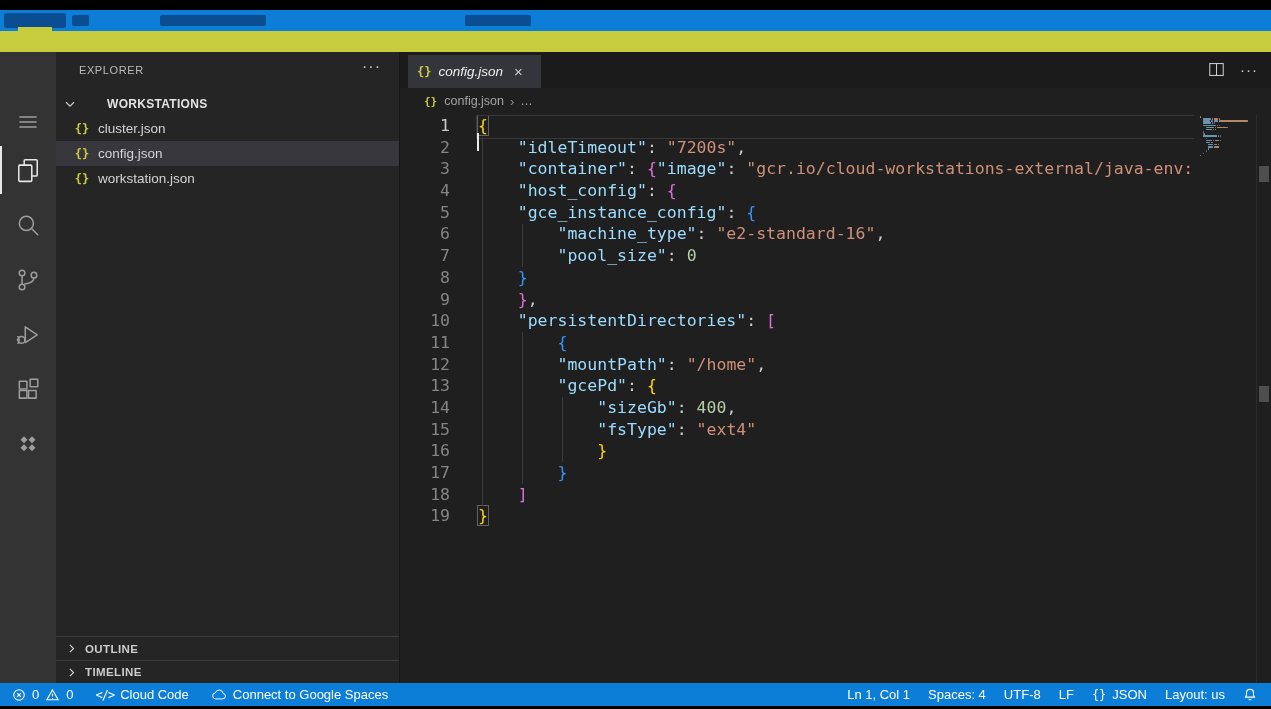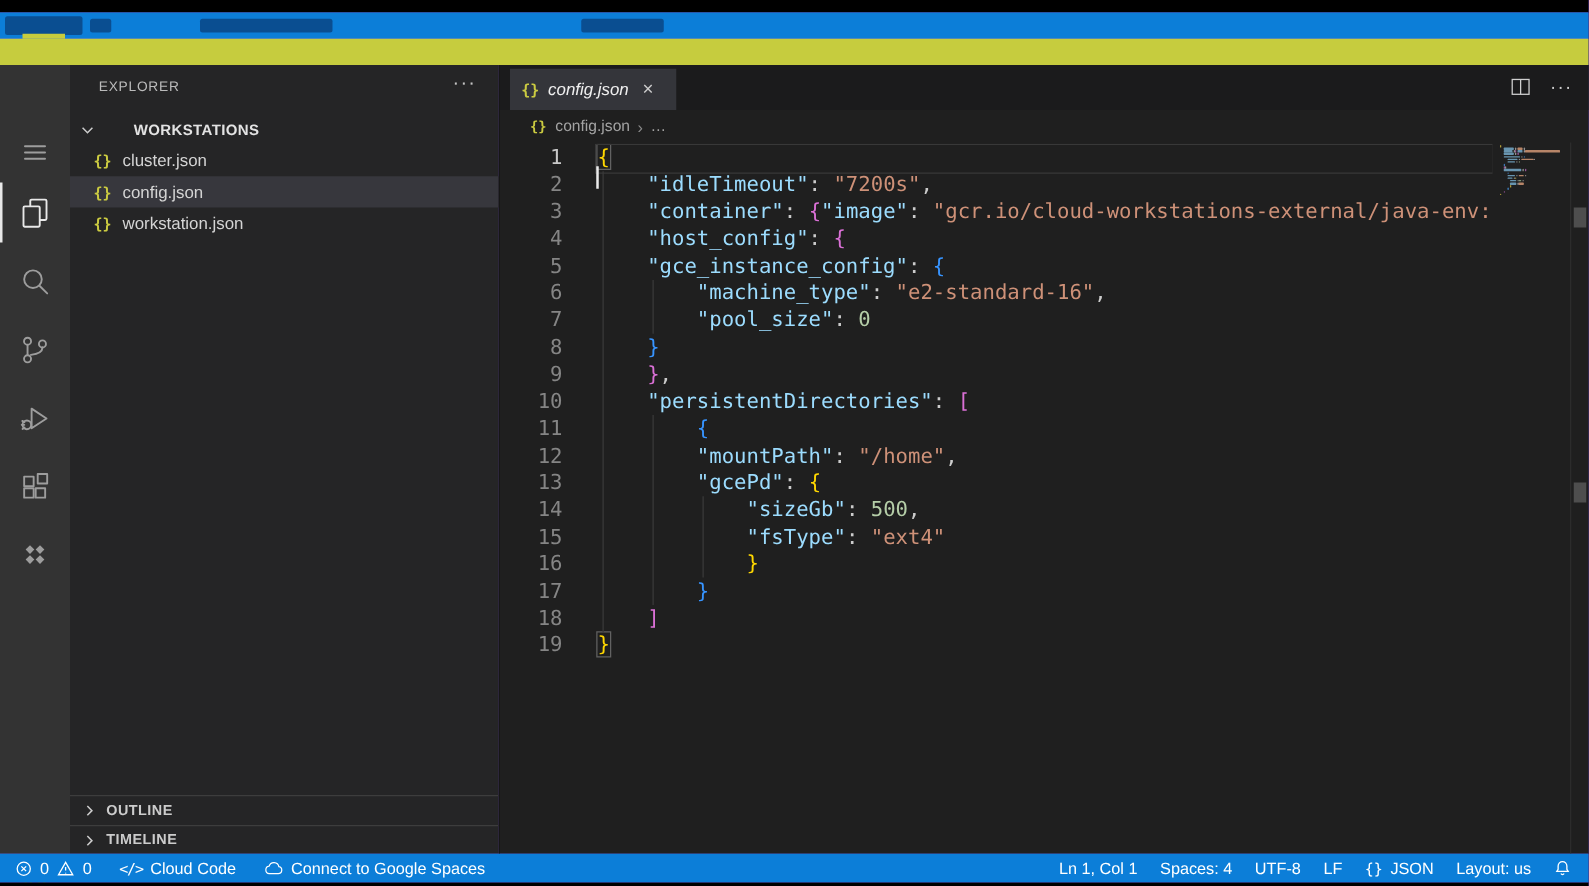--- a/index.html
+++ b/index.html
@@ -1,17 +1,17 @@
 <!DOCTYPE html>
 <html><head>
 <meta charset="utf-8">
 <style>
   html,body{margin:0;padding:0;background:#000;}
   #app{position:relative;width:1271px;height:709px;overflow:hidden;
-       font-family:"Liberation Sans",sans-serif;background:#8b5cf6;}
+       font-family:"Liberation Sans",sans-serif;background:#701a75;}
   .abs{position:absolute;}
 
   
   #top-black{left:0;top:0;width:1271px;height:10px;background:#000;}
   #title-bar{left:0;top:10px;width:1271px;height:21px;background:#0c7ed8;}
   .redacted{position:absolute;background:#0a4e91;border-radius:2px;}
   #notice-bar{left:0;top:31px;width:1271px;height:21px;background:#c6cc3e;}
   #yellow-tick-top{left:18px;top:27px;width:34px;height:4px;background:#c6cc3e;}
   #yellow-tick-bottom{left:20px;top:52px;width:3px;height:6px;background:#c6cc3e;}
 
@@ -241,21 +241,21 @@
           <div class="code-row"><span class="ln">4</span><span class="ctext"><span class="tk-p">    </span><span class="tk-k">"host_config"</span><span class="tk-p">: </span><span class="tk-b2">{</span></span></div>
           <div class="code-row"><span class="ln">5</span><span class="ctext"><span class="tk-p">    </span><span class="tk-k">"gce_instance_config"</span><span class="tk-p">: </span><span class="tk-b3">{</span></span></div>
           <div class="code-row"><span class="ln">6</span><span class="ctext"><span class="tk-p">        </span><span class="tk-k">"machine_type"</span><span class="tk-p">: </span><span class="tk-s">"e2-standard-16"</span><span class="tk-p">,</span></span></div>
           <div class="code-row"><span class="ln">7</span><span class="ctext"><span class="tk-p">        </span><span class="tk-k">"pool_size"</span><span class="tk-p">: </span><span class="tk-n">0</span></span></div>
           <div class="code-row"><span class="ln">8</span><span class="ctext"><span class="tk-p">    </span><span class="tk-b3">}</span></span></div>
           <div class="code-row"><span class="ln">9</span><span class="ctext"><span class="tk-p">    </span><span class="tk-b2">}</span><span class="tk-p">,</span></span></div>
           <div class="code-row"><span class="ln">10</span><span class="ctext"><span class="tk-p">    </span><span class="tk-k">"persistentDirectories"</span><span class="tk-p">: </span><span class="tk-b2">[</span></span></div>
           <div class="code-row"><span class="ln">11</span><span class="ctext"><span class="tk-p">        </span><span class="tk-b3">{</span></span></div>
           <div class="code-row"><span class="ln">12</span><span class="ctext"><span class="tk-p">        </span><span class="tk-k">"mountPath"</span><span class="tk-p">: </span><span class="tk-s">"/home"</span><span class="tk-p">,</span></span></div>
           <div class="code-row"><span class="ln">13</span><span class="ctext"><span class="tk-p">        </span><span class="tk-k">"gcePd"</span><span class="tk-p">: </span><span class="tk-b1">{</span></span></div>
-          <div class="code-row"><span class="ln">14</span><span class="ctext"><span class="tk-p">            </span><span class="tk-k">"sizeGb"</span><span class="tk-p">: </span><span class="tk-n">500</span><span class="tk-p">,</span></span></div>
+          <div class="code-row"><span class="ln">14</span><span class="ctext"><span class="tk-p">            </span><span class="tk-k">"sizeGb"</span><span class="tk-p">: </span><span class="tk-n">400</span><span class="tk-p">,</span></span></div>
           <div class="code-row"><span class="ln">15</span><span class="ctext"><span class="tk-p">            </span><span class="tk-k">"fsType"</span><span class="tk-p">: </span><span class="tk-s">"ext4"</span></span></div>
           <div class="code-row"><span class="ln">16</span><span class="ctext"><span class="tk-p">            </span><span class="tk-b1">}</span></span></div>
           <div class="code-row"><span class="ln">17</span><span class="ctext"><span class="tk-p">        </span><span class="tk-b3">}</span></span></div>
           <div class="code-row"><span class="ln">18</span><span class="ctext"><span class="tk-p">    </span><span class="tk-b2">]</span></span></div>
           <div class="code-row"><span class="ln">19</span><span class="ctext"><span class="tk-b1 tk-match">}</span></span></div>
         </div>
     </div>
 
     <div id="minimap">
         <div class="mm-seg" style="left: 3px; top: 2px; width: 1px; background: rgb(184, 162, 58);"></div>

